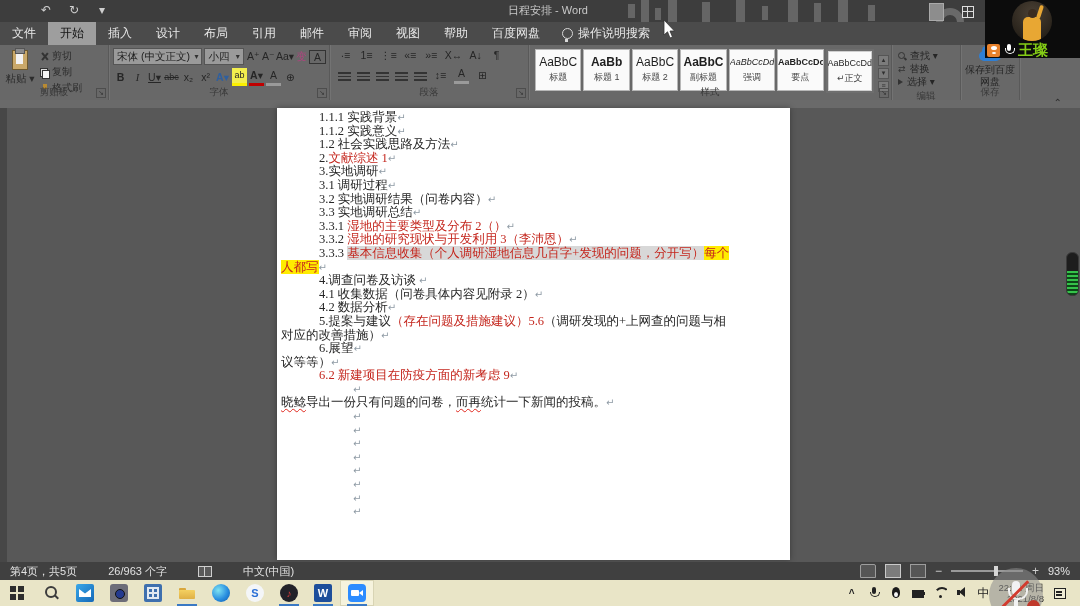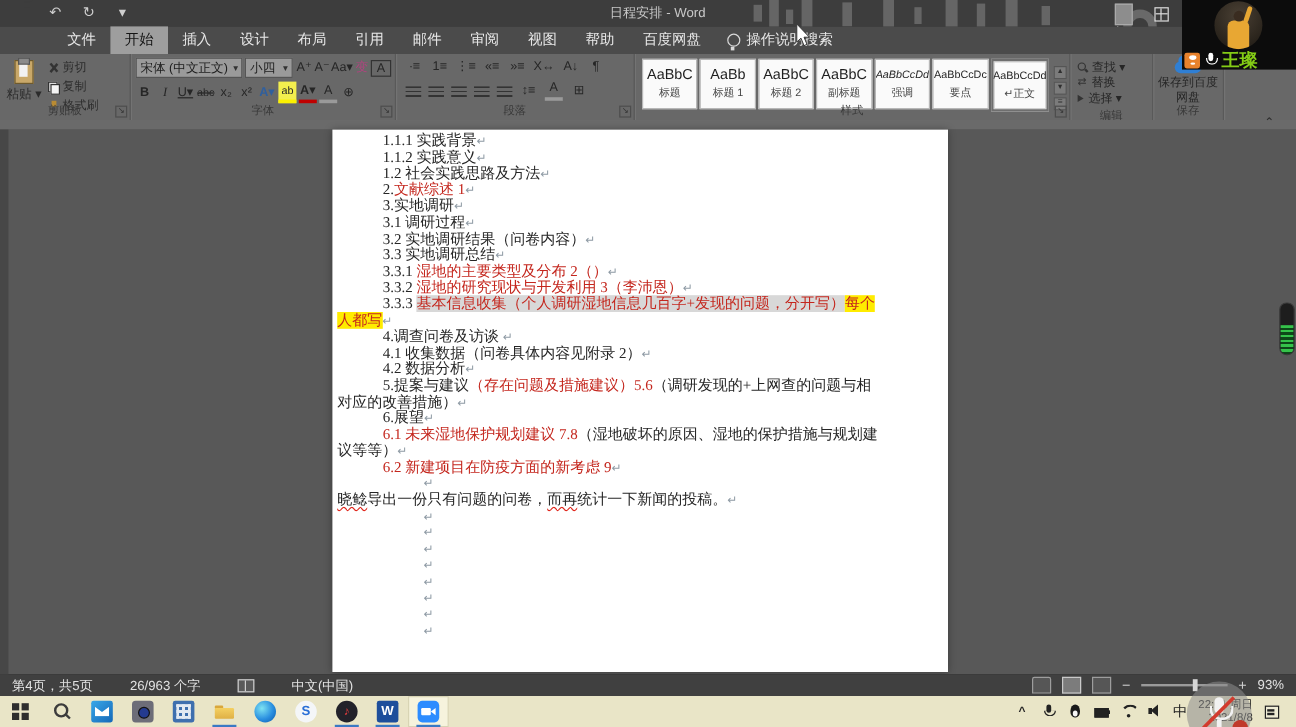--- a/index.html
+++ b/index.html
@@ -68,21 +68,21 @@
   .g-par{width:198px;}
   .al{position:relative;width:13px;height:11px;margin-top:2px;}
   .al::before{content:"";position:absolute;left:0;top:1px;width:13px;height:9px;
     background:repeating-linear-gradient(#333 0 1.5px,transparent 1.5px 3.5px);}
   .al-l::after,.al-c::after,.al-r::after{content:"";position:absolute;top:1px;width:13px;height:9px;}
   .g-styles{width:362px;}
   .stylerow{display:flex;gap:2px;padding:4px 2px 0 6px;}
   .stylecard{width:46px;height:40px;background:#fafafa;border:1px solid #b7b7b7;text-align:center;cursor:default;overflow:hidden;}
   .stylecard.sel{border:2px solid #6e6e6e;box-shadow:0 0 0 1px #cfcfcf inset;}
   .sprev{font-size:12px;color:#1f1f1f;margin-top:5px;line-height:14px;white-space:nowrap;}
-  .sprev.b{font-weight:normal;} .sprev.i{font-style:italic;font-size:9px;}
+  .sprev.b{font-weight:bold;} .sprev.i{font-style:italic;font-size:9px;}
   .sprev.sm{font-size:9px;}
   .sname{font-size:9px;color:#444;margin-top:2px;white-space:nowrap;}
   .sscroll{display:flex;flex-direction:column;gap:2px;margin-left:2px;padding-top:6px;color:#2f2f2f;font-size:7px;}
   .sscroll span{width:9px;height:9px;border:1px solid #555;text-align:center;line-height:8px;background:#7b7b7b;}
   .g-edit{width:62px;padding:4px 0 0 6px;}
   .edrow{display:flex;align-items:center;gap:4px;font-size:10px;color:#262626;height:13px;cursor:default;}
   .mag{position:relative;width:8px;height:8px;}
   .mag::before{content:"";position:absolute;left:0;top:0;width:5px;height:5px;border:1.5px solid #333;border-radius:50%;}
   .mag::after{content:"";position:absolute;left:6px;top:6px;width:3px;height:1.5px;background:#333;transform:rotate(45deg);}
   .selarrow{width:0;height:0;border-left:5px solid #333;border-top:3px solid transparent;border-bottom:3px solid transparent;}
@@ -228,21 +228,21 @@
     <span class="tdeco" style="left:838px;top:0;width:10px;height:40px;"></span>
     <span class="tdeco" style="left:868px;top:5px;width:7px;height:16px;"></span>
     <span class="tring" style="left:936px;top:8px;width:14px;height:14px;"></span>
     <span class="tdot" style="left:900px;top:26px;width:8px;height:8px;"></span>
     <span id="tb-meet-name">王 璨</span>
     <span id="tb-meet-thumb"></span>
     <span id="tb-grid-icon"></span>
   </div>
 
   <div id="tabrow">
-    <div id="tabs-container" style="display:flex;padding-left:44px;">
+    <div id="tabs-container" style="display:flex;">
         <div class="tab">文件</div>
         <div class="tab active">开始</div>
         <div class="tab">插入</div>
         <div class="tab">设计</div>
         <div class="tab">布局</div>
         <div class="tab">引用</div>
         <div class="tab">邮件</div>
         <div class="tab">审阅</div>
         <div class="tab">视图</div>
         <div class="tab">帮助</div>
@@ -425,21 +425,20 @@
           <div class="dline i1"><span class="run-k">3.3.1 </span><span class="run-r">湿地的主要类型及分布 2（）</span><span class="pilcrow">↵</span></div>
           <div class="dline i1"><span class="run-k">3.3.2 </span><span class="run-r">湿地的研究现状与开发利用 3（李沛恩）</span><span class="pilcrow">↵</span></div>
           <div class="dline i1"><span class="run-k">3.3.3 </span><span class="run-rg">基本信息收集（个人调研湿地信息几百字+发现的问题，分开写）</span><span class="run-ry">每个</span></div>
           <div class="dline i0"><span class="run-ry">人都写</span><span class="pilcrow">↵</span></div>
           <div class="dline i1"><span class="run-k">4.调查问卷及访谈 </span><span class="pilcrow">↵</span></div>
           <div class="dline i1"><span class="run-k">4.1 收集数据（问卷具体内容见附录 2）</span><span class="pilcrow">↵</span></div>
           <div class="dline i1"><span class="run-k">4.2 数据分析</span><span class="pilcrow">↵</span></div>
           <div class="dline i1"><span class="run-k">5.提案与建议</span><span class="run-r">（存在问题及措施建议）5.6</span><span class="run-k">（调研发现的+上网查的问题与相</span></div>
           <div class="dline i0"><span class="run-k">对应的改善措施）</span><span class="pilcrow">↵</span></div>
           <div class="dline i1"><span class="run-k">6.展望</span><span class="pilcrow">↵</span></div>
-          <div class="dline i1"><span class="run-r">6.1 未来湿地保护规划建议 7.8</span><span class="run-k">（湿地破坏的原因、湿地的保护措施与规划建</span></div>
           <div class="dline i0"><span class="run-k">议等等）</span><span class="pilcrow">↵</span></div>
           <div class="dline i1"><span class="run-r">6.2 新建项目在防疫方面的新考虑 9</span><span class="pilcrow">↵</span></div>
           <div class="dline i2"><span class="pilcrow">↵</span></div>
           <div class="dline i0"><span class="run-ksp">晓鲶</span><span class="run-k">导出一份只有问题的问卷，</span><span class="run-ksp">而再</span><span class="run-k">统计一下新闻的投稿。</span><span class="pilcrow">↵</span></div>
           <div class="dline i2"><span class="pilcrow">↵</span></div>
           <div class="dline i2"><span class="pilcrow">↵</span></div>
           <div class="dline i2"><span class="pilcrow">↵</span></div>
           <div class="dline i2"><span class="pilcrow">↵</span></div>
           <div class="dline i2"><span class="pilcrow">↵</span></div>
           <div class="dline i2"><span class="pilcrow">↵</span></div>

